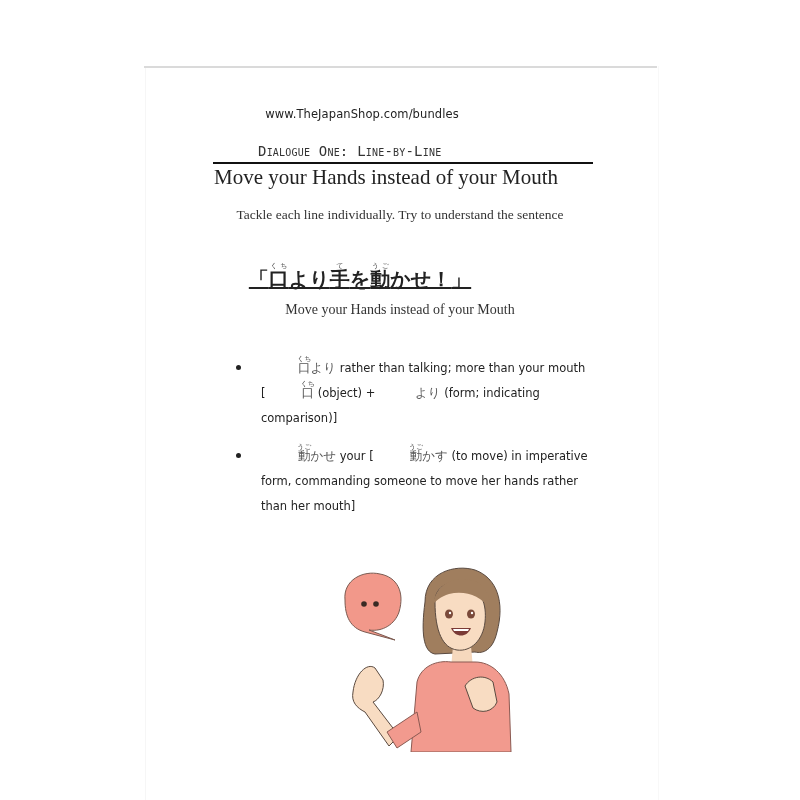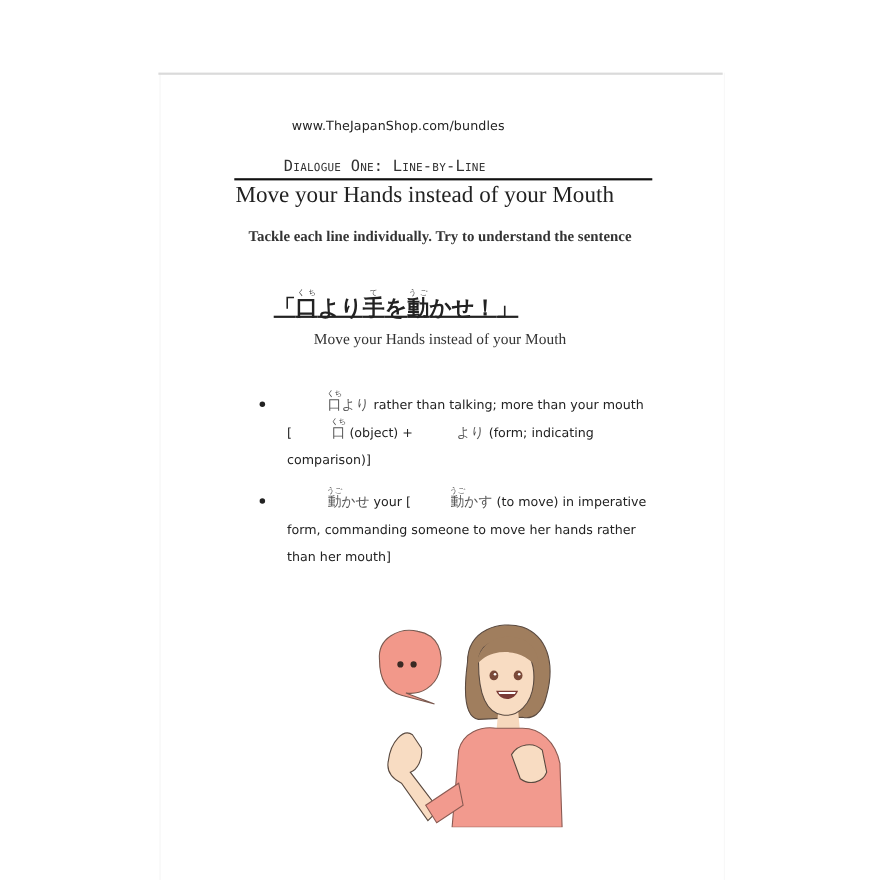--- a/index.html
+++ b/index.html
@@ -75,21 +75,20 @@
     .instructions {
       position: absolute;
       left: 200px;
       width: 400px;
       top: 205px;
       text-align: center;
       font-family: "Liberation Serif", serif;
       font-size: 13.5px;
       line-height: 19px;
       color: #333;
-      font-weight: bold;
     }
     .jp-title {
       position: absolute;
       left: 0;
       width: 720px;
       top: 262px;
       text-align: center;
       font-family: "DejaVu Serif", serif;
       font-size: 20px;
       font-weight: bold;

